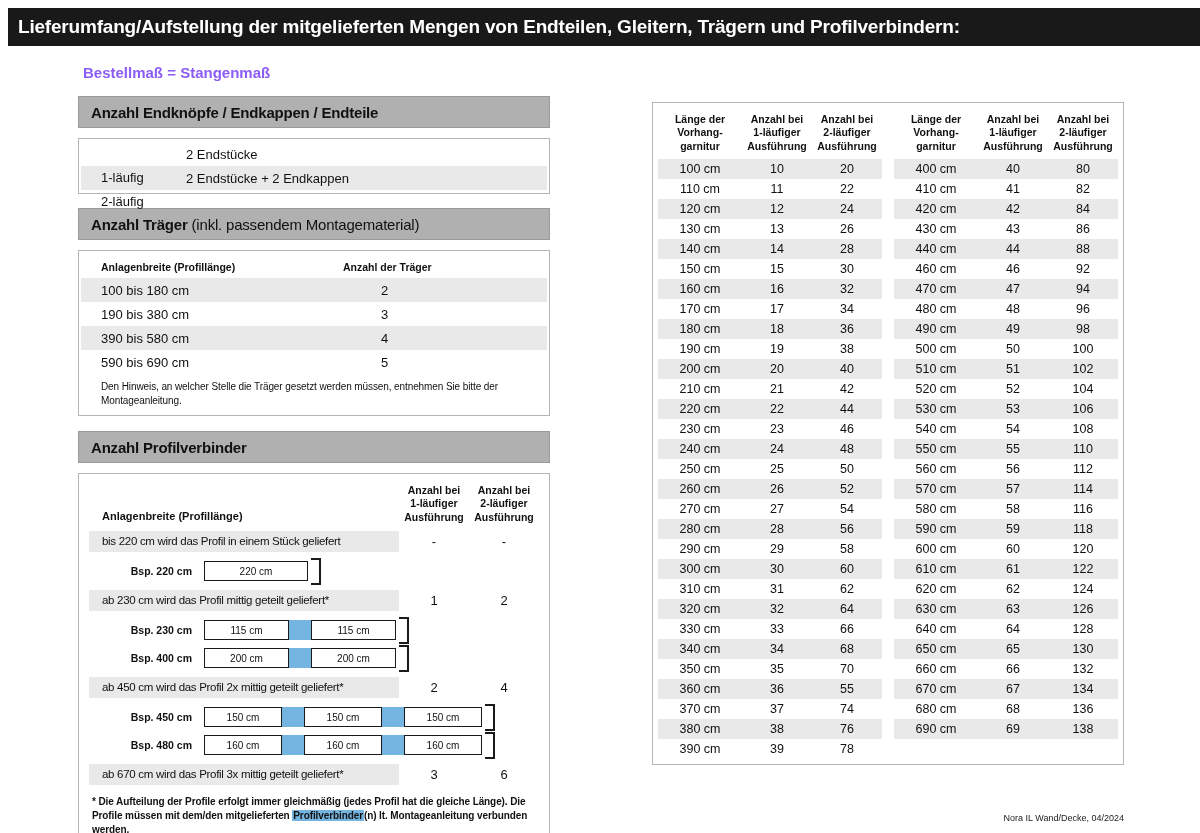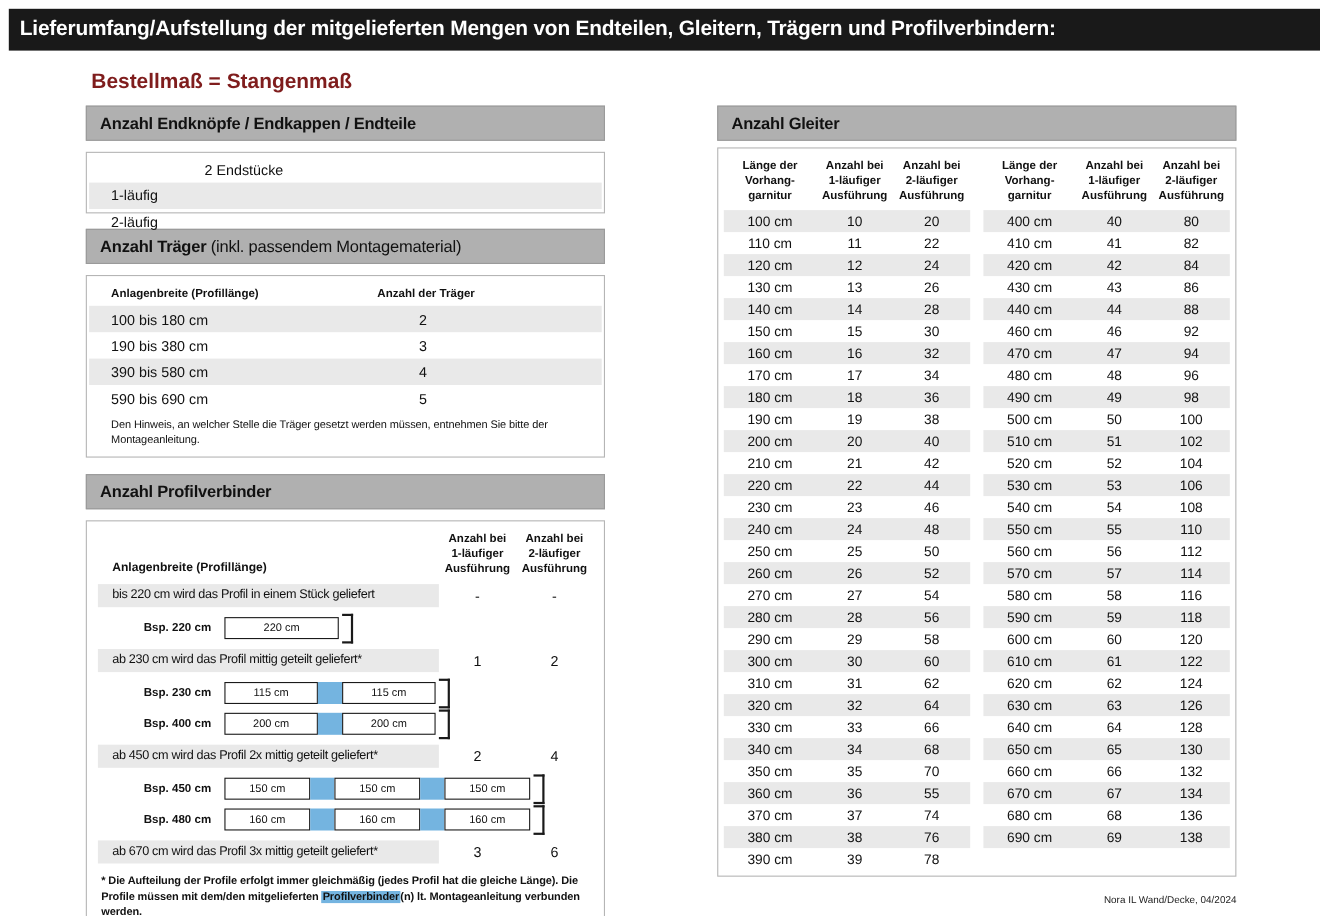--- a/index.html
+++ b/index.html
@@ -12,21 +12,21 @@
     overflow: hidden;
   }
   .topbar {
     position: absolute; left: 8px; top: 8px; width: 1192px; height: 38px;
     background: #191919; color: #fff;
     display: flex; align-items: center; padding-left: 10px;
     font-size: 19px; font-weight: bold; letter-spacing: -0.2px;
   }
   .subtitle {
     position: absolute; left: 83px; top: 64px;
-    color: #7f1d1d; font-weight: bold; font-size: 19px;
+    color: #8b5cf6; font-weight: bold; font-size: 15px;
   }
   .col { position: absolute; top: 96px; width: 472px; }
   .col-left { left: 78px; }
   .col-right { left: 652px; }
 
   .sec-header {
     height: 32px; background: #b0b0b0; border: 1px solid #9a9a9a;
     display: flex; align-items: center; padding: 0 12px;
     font-size: 15px; font-weight: bold; letter-spacing: -0.2px;
   }
@@ -114,20 +114,21 @@
   <div class="box box-endteile">
     <div class="erows">
 
         <div class="erow">
           <div class="c1">1-läufig</div>
           <div class="c2">2 Endstücke</div>
         </div>
 
         <div class="erow">
           <div class="c1">2-läufig</div>
+          <div class="c2">2 Endstücke + 2 Endkappen</div>
         </div>
       </div>
   </div>
 
   <div class="sec-header">
     <span>Anzahl Träger</span>
     <span class="normal"> (inkl. passendem Montagematerial)</span>
   </div>
 
   <div class="box box-traeger">
@@ -277,23 +278,20 @@
       <div class="vc">6</div>
     </div>
 
     <div class="pfoot"><span>* Die Aufteilung der Profile erfolgt immer gleichmäßig (jedes Profil hat die gleiche Länge). Die Profile müssen mit dem/den mitgelieferten </span><span class="hl">Profilverbinder</span><span>(n) lt. Montageanleitung verbunden werden.</span></div>
   </div>
 
 </div>
 
 <div class="col col-right">
 
-  <div class="sec-header">
-    <span>Anzahl Gleiter</span>
-  </div>
 
   <div class="box box-gleiter">
 
     <div class="gtable">
       <div class="ghead">
         <div class="gh len">Länge der
 Vorhang-
 garnitur</div>
         <div class="gh v">Anzahl bei
 1-läufiger

